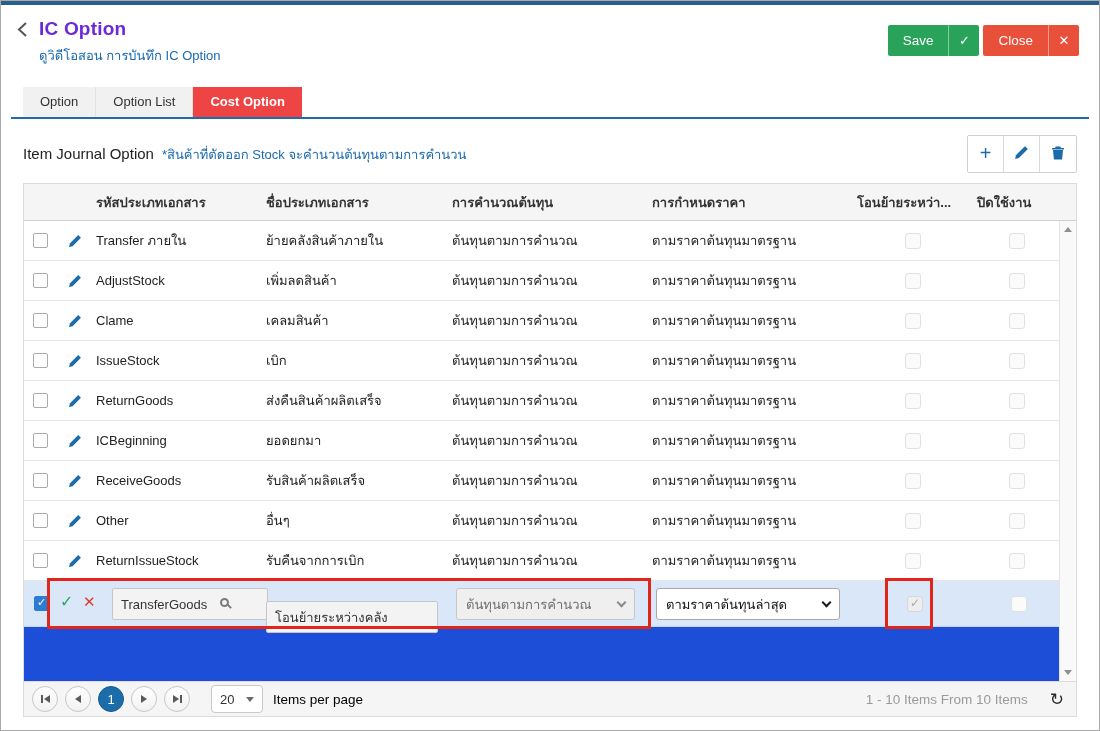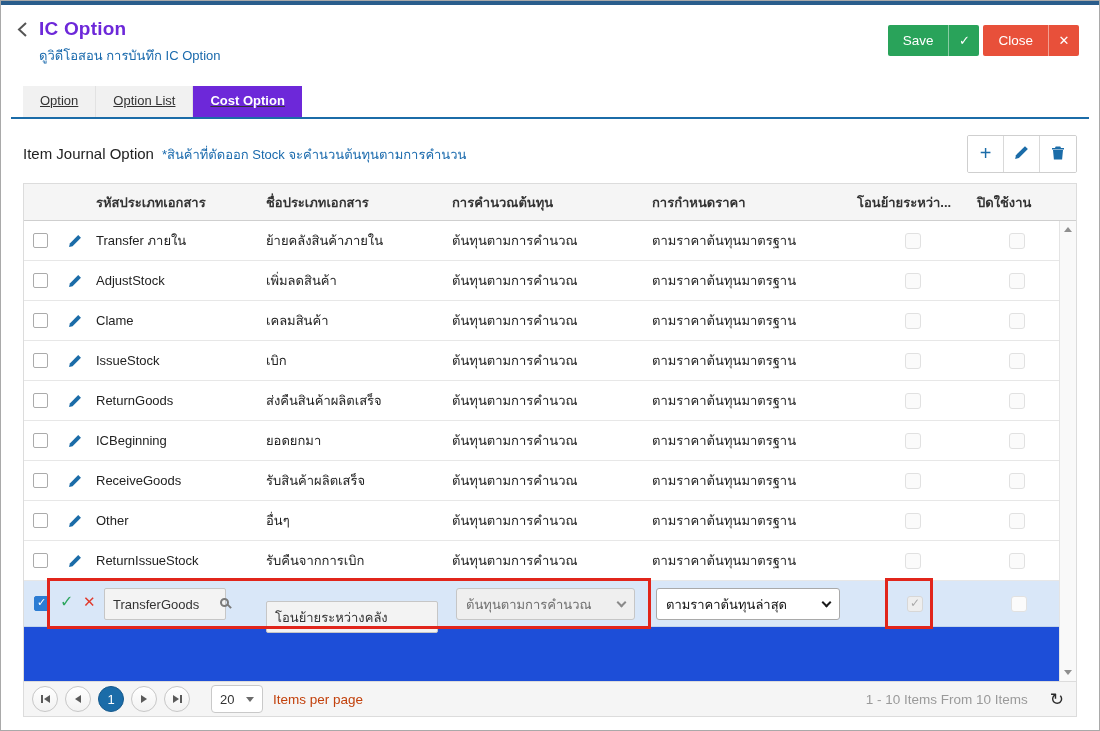--- a/index.html
+++ b/index.html
@@ -16,23 +16,23 @@
   .page-title { font-size:19px; font-weight:bold; color:#6d28d9; letter-spacing:.2px; }
   .subtitle-link { display:inline-block; margin:5px 0 0 22px; color:#1a6aad; font-size:13px; text-decoration:none; cursor:pointer; }
   .hdr-actions { display:flex; gap:4px; margin-top:7px; }
   .split-btn { display:flex; height:31px; border-radius:2px; overflow:hidden; cursor:pointer; color:#fff; font-size:13.5px; }
   .split-btn .lbl { display:flex; align-items:center; padding:0 15px; }
   .split-btn .seg { display:flex; align-items:center; justify-content:center; width:31px; border-left:1px solid rgba(255,255,255,.45); font-size:13px; }
   .btn-save { background:#29a35a; }
   .btn-close { background:#e8503a; }
 
   
-  .tabbar { margin:0 10px; border-bottom:2px solid #1b6ca8; padding-left:12px; display:flex; height:33px;text-decoration:underline; }
+  .tabbar { margin:0 10px; border-bottom:2px solid #1b6ca8; padding-left:12px; display:flex; align-items:flex-end; height:33px; }
   .tab { padding:7px 17px 8px; background:#f1f1f1; color:#333; cursor:pointer; border-right:1px solid #e2e2e2; font-size:13px; }
-  .tab.active { background:#6d28d9; color:#fff; border-right:none; font-weight:bold; }
+  .tab.active { background:#ef4444; color:#fff; border-right:none; font-weight:bold; }
 
   
   .section-head { display:flex; justify-content:space-between; align-items:center; padding:16px 22px 10px; }
   .sec-left { display:flex; align-items:baseline; gap:8px; }
   .sec-title { font-size:15px; font-weight:normal; color:#222; }
   .sec-note { color:#1a6aad; font-size:13px; }
   .btn-group { display:flex; border:1px solid #cfcfcf; border-radius:2px; overflow:hidden; background:#fff; }
   .tool-btn { width:36px; height:36px; display:flex; align-items:center; justify-content:center; border-right:1px solid #d9d9d9; cursor:pointer; background:#fff; }
   .tool-btn:last-child { border-right:none; }
   .plus-glyph { color:#1b6ca8; font-size:20px; font-weight:normal; line-height:1; margin-top:-2px; }
@@ -80,21 +80,21 @@
 
   
   .pager { margin:0 22px; height:36px; background:#f5f5f5; border:1px solid #dcdcdc; display:flex; align-items:center; padding:0 12px 0 8px; }
   .pg-btn { width:26px; height:26px; border-radius:50%; border:1px solid #c7c7c7; background:linear-gradient(#ffffff,#f2f2f2); display:flex; align-items:center; justify-content:center; margin-right:7px; cursor:pointer; gap:1px; }
   .pg-btn.current { background:#1b6ca8; border-color:#135likely; border-color:#15598c; color:#fff; font-size:13px; }
   .tri-l { width:0; height:0; border-top:4px solid transparent; border-bottom:4px solid transparent; border-right:6px solid #5a5a5a; }
   .tri-r { width:0; height:0; border-top:4px solid transparent; border-bottom:4px solid transparent; border-left:6px solid #5a5a5a; }
   .vbar { width:2px; height:8px; background:#5a5a5a; }
   .size-select { width:52px; height:28px; background:#fff; border:1px solid #c9c9c9; border-radius:4px; display:flex; align-items:center; justify-content:space-between; padding:0 8px; margin:0 10px 0 14px; cursor:pointer; color:#333; }
   .size-arr { width:0; height:0; border-left:4px solid transparent; border-right:4px solid transparent; border-top:5px solid #6b6b6b; }
-  .per-page { color:#c2410c; font-size:13.5px; }
+  .per-page { color:#000000; font-size:13.5px; }
   .pg-spacer { flex:1; }
   .range-lbl { color:#9a9a9a; font-size:13.5px; margin-right:22px; }
   .refresh-ic { font-size:17px; color:#2b2b2b; cursor:pointer; font-family:"DejaVu Sans",sans-serif; }
 </style>
 </head>
 <body>
 
 <div class="window">
   <div class="accent-bar"></div>
 
@@ -374,21 +374,21 @@
               <span class="cb dis"></span>
             </div>
   </div>
 </div>
 
       <div class="edit-row">
         <span class="cb checked-blue abs" style="left:10px; top:15px;"></span>
         <span class="abs ok-ic">✓</span>
         <span class="abs cancel-ic">✕</span>
 
-        <input class="abs edit-input" style="left: 80px; width: 122px;" readonly="" value="TransferGoods">
+        <input class="abs edit-input" style="left: 88px; width: 156px;" readonly="" value="TransferGoods">
         <span class="mag abs" style="left:196px; top:17px;"></span>
 
         <input class="abs edit-input plain" style="left: 242px; width: 172px; margin-top: 13px;" readonly="" value="โอนย้ายระหว่างคลัง">
 
         <div class="abs sel disabled" style="left:432px; width:179px;">
           <span>ต้นทุนตามการคำนวณ</span>
           <span class="chev"></span>
         </div>
 
         <div class="abs sel enabled" style="left:632px; width:184px;">

